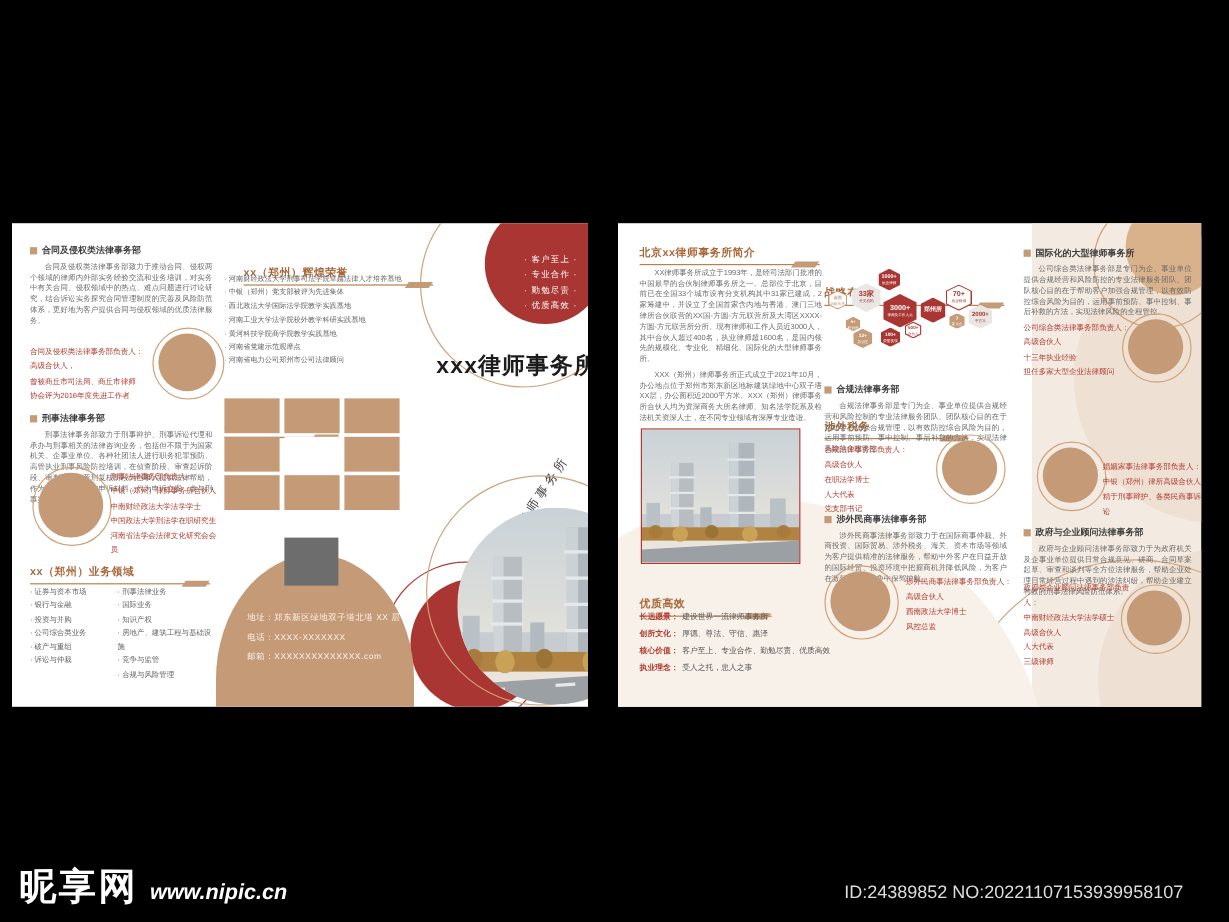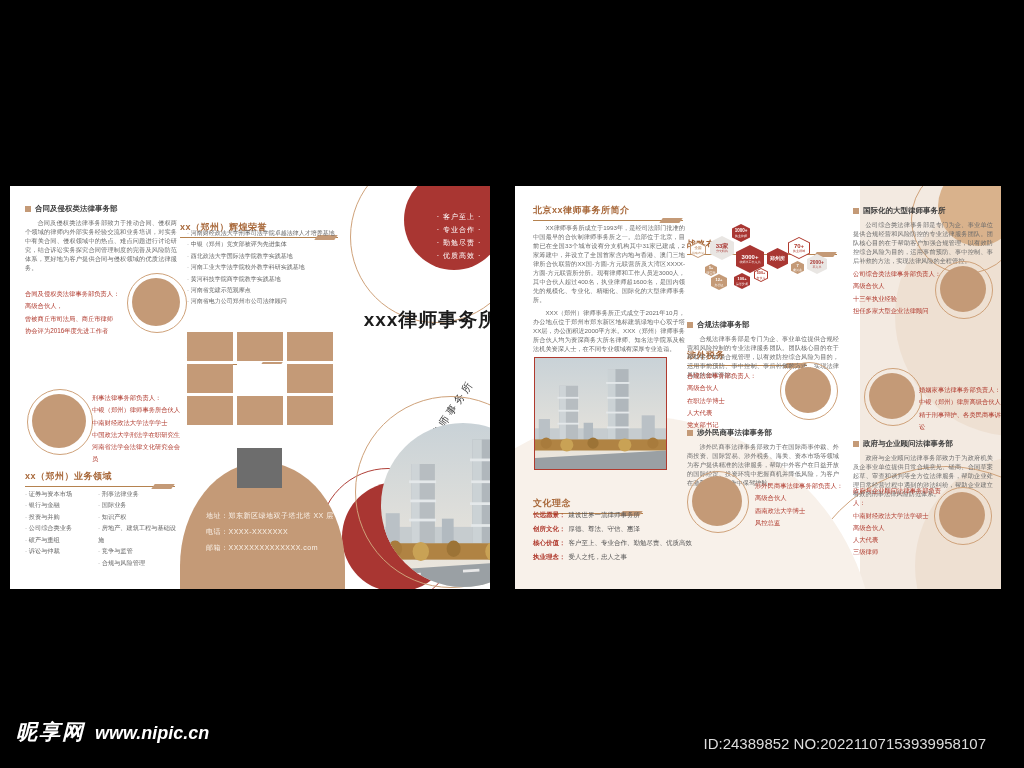--- a/index.html
+++ b/index.html
@@ -47,40 +47,40 @@
   .hx-lab{font-style:normal;font-size:3px;line-height:3.4px;display:block;max-width:90%;}
   .hex-gray{background:#e9e6e3;color:#a93632;}
   .hex-red{background:#a93632;color:#fff;}
   .hex-tan{background:#c49a77;color:#fff;}
   .hex-oline-red{background:#b03a2e;}
   .hex-oline-red .hx-in{background:#fff;color:#b03a2e;}
   .hex-oline-tan{background:#c49a77;}
   .hex-oline-tan .hx-in{background:#fff;color:#c49a77;}
   
   #wm{position:absolute;left:16px;top:718px;color:#fff;display:flex;align-items:baseline;gap:10px;}
-  #wm .cjk{font-size:21px;font-weight:900;font-style:italic;letter-spacing:2px;}
+  #wm .cjk{font-size:31px;font-weight:900;letter-spacing:2px;}
   #wm .lat{font-size:18px;font-weight:bold;font-style:italic;}
   #idline{position:absolute;right:38px;top:735px;color:#ddd;font-size:15px;}
   .z1{z-index:1;}
   svg{display:block;}
 </style>
 </head>
 <body>
 
 <div id="panel-left" class="panel">
 
   <div class="abs ring" style="left:340px;top:-35px;width:170px;height:170px;"></div>
   <div class="abs circle redbg" style="left:394px;top:-16px;width:100px;height:100px;"></div>
   <div class="abs" style="left:419px;top:24px;width:60px;z-index:2;">
     <div class="cover-val">· 客户至上 ·</div>
     <div class="cover-val">· 专业合作 ·</div>
     <div class="cover-val">· 勤勉尽责 ·</div>
     <div class="cover-val">· 优质高效 ·</div>
   </div>
-  <div class="abs cover-title" style="left:341px;top:121px;width:160px;">xxx律师事务所</div>
+  <div class="abs cover-title" style="left:341px;top:106px;width:160px;">xxx律师事务所</div>
   <div class="abs cover-slogan" style="left:354px;top:244px;width:140px;">建设一流的律师事务所</div>
 
   <div class="abs ring-red" style="left:309px;top:282px;width:136px;height:136px;"></div>
   <div class="abs circle redbg" style="left:332px;top:296px;width:110px;height:110px;"></div>
   <div class="abs ring" style="left:345px;top:210px;width:190px;height:190px;"></div>
   <div class="abs circle" style="left:371px;top:237px;width:164px;height:164px;overflow:hidden;z-index:2;">
     <svg width="164" height="164" viewBox="0 0 140 120" preserveAspectRatio="none">
       <defs>
           <linearGradient id="sky1" x1="0" y1="0" x2="0" y2="1">
         <stop offset="0" stop-color="#c9d2d7"></stop>
@@ -136,20 +136,29 @@
   </div>
   <div class="abs leader" style="left:15px;top:102px;width:108px;">
     <div>合同及侵权类法律事务部负责人：</div>
     <div>高级合伙人，</div>
     <div>曾被商丘市司法局、商丘市律师</div>
     <div>协会评为2016年度先进工作者</div>
   </div>
   <div class="abs ring" style="left:117px;top:87px;width:58px;height:58px;"></div>
   <div class="abs circle tanbg" style="left:122px;top:92px;width:48px;height:48px;"></div>
 
+  <div class="abs" style="left:15px;top:158px;width:152px;">
+    <div class="h-sq">
+      <span class="sq"></span>
+      <span>刑事法律事务部</span>
+    </div>
+    <div class="body-txt" style="margin-top:5px;">
+        <p>刑事法律事务部致力于刑事辩护、刑事诉讼代理和承办与刑事相关的法律咨询业务，包括但不限于为国家机关、企事业单位、各种社团法人进行职务犯罪预防、高管执业刑事风险防控培训，在侦查阶段、审查起诉阶段、审判阶段和死刑复核阶段为当事人提供法律帮助，作为刑辩代理为制作申诉材料，代为申诉立案，参与刑事案件的辩护。</p>
+      </div>
+  </div>
   <div class="abs ring" style="left:17px;top:203px;width:64px;height:64px;"></div>
   <div class="abs circle tanbg" style="left:22px;top:208px;width:54px;height:54px;"></div>
   <div class="abs leader" style="left:82px;top:206px;width:92px;">
     <div>刑事法律事务部负责人：</div>
     <div>中银（郑州）律师事务所合伙人</div>
     <div>中南财经政法大学法学学士</div>
     <div>中国政法大学刑法学在职研究生</div>
     <div>河南省法学会法律文化研究会会员</div>
   </div>
 
@@ -167,21 +176,21 @@
   </div>
   <div class="abs" style="left:88px;top:302px;width:84px;">
     <div class="li-item">· 刑事法律业务</div>
     <div class="li-item">· 国际业务</div>
     <div class="li-item">· 知识产权</div>
     <div class="li-item">· 房地产、建筑工程与基础设施</div>
     <div class="li-item">· 竞争与监管</div>
     <div class="li-item">· 合规与风险管理</div>
   </div>
 
-  <div class="abs h-brown" style="left:170px;top:18px;width:158px;">
+  <div class="abs h-brown" style="left:193px;top:18px;width:158px;">
     <span>xx（郑州）辉煌荣誉</span>
     <span class="tab"></span>
   </div>
   <div class="abs" style="left:177px;top:42px;width:160px;">
     <div class="honor-item">· 河南财经政法大学刑事司法学院卓越法律人才培养基地</div>
     <div class="honor-item">· 中银（郑州）党支部被评为先进集体</div>
     <div class="honor-item">· 西北政法大学国际法学院教学实践基地</div>
     <div class="honor-item">· 河南工业大学法学院校外教学科研实践基地</div>
     <div class="honor-item">· 黄河科技学院商学院教学实践基地</div>
     <div class="honor-item">· 河南省党建示范观摩点</div>
@@ -251,21 +260,21 @@
       <rect x="0" y="88" width="140" height="12" fill="#b08343"></rect>
       <circle cx="12" cy="92" r="6" fill="#a87b3c"></circle>
         <circle cx="34" cy="94" r="7" fill="#c9a255"></circle>
       <circle cx="62" cy="92" r="6" fill="#9c7336"></circle>
         <circle cx="96" cy="94" r="7" fill="#c9a255"></circle>
         <circle cx="126" cy="92" r="6" fill="#a87b3c"></circle>
       <polygon points="0,108 140,100 140,120 0,120" fill="#9aa0a4"></polygon>
     </svg>
   </div>
   <div class="abs z1 h-brown" style="left:18px;top:294px;width:110px;">
-    <span>文化理念</span>
+    <span>优质高效</span>
     <span class="tab"></span>
   </div>
   <div class="abs z1" style="left:18px;top:322px;width:170px;">
     <div class="cul"><b>长远愿景：</b><span>建设世界一流律师事务所</span></div>
     <div class="cul"><b>创所文化：</b><span>厚德、尊法、守信、惠泽</span></div>
     <div class="cul"><b>核心价值：</b><span>客户至上、专业合作、勤勉尽责、优质高效</span></div>
     <div class="cul"><b>执业理念：</b><span>受人之托，忠人之事</span></div>
   </div>
 
   <div class="abs z1 h-brown" style="left:172px;top:18px;width:150px;">

